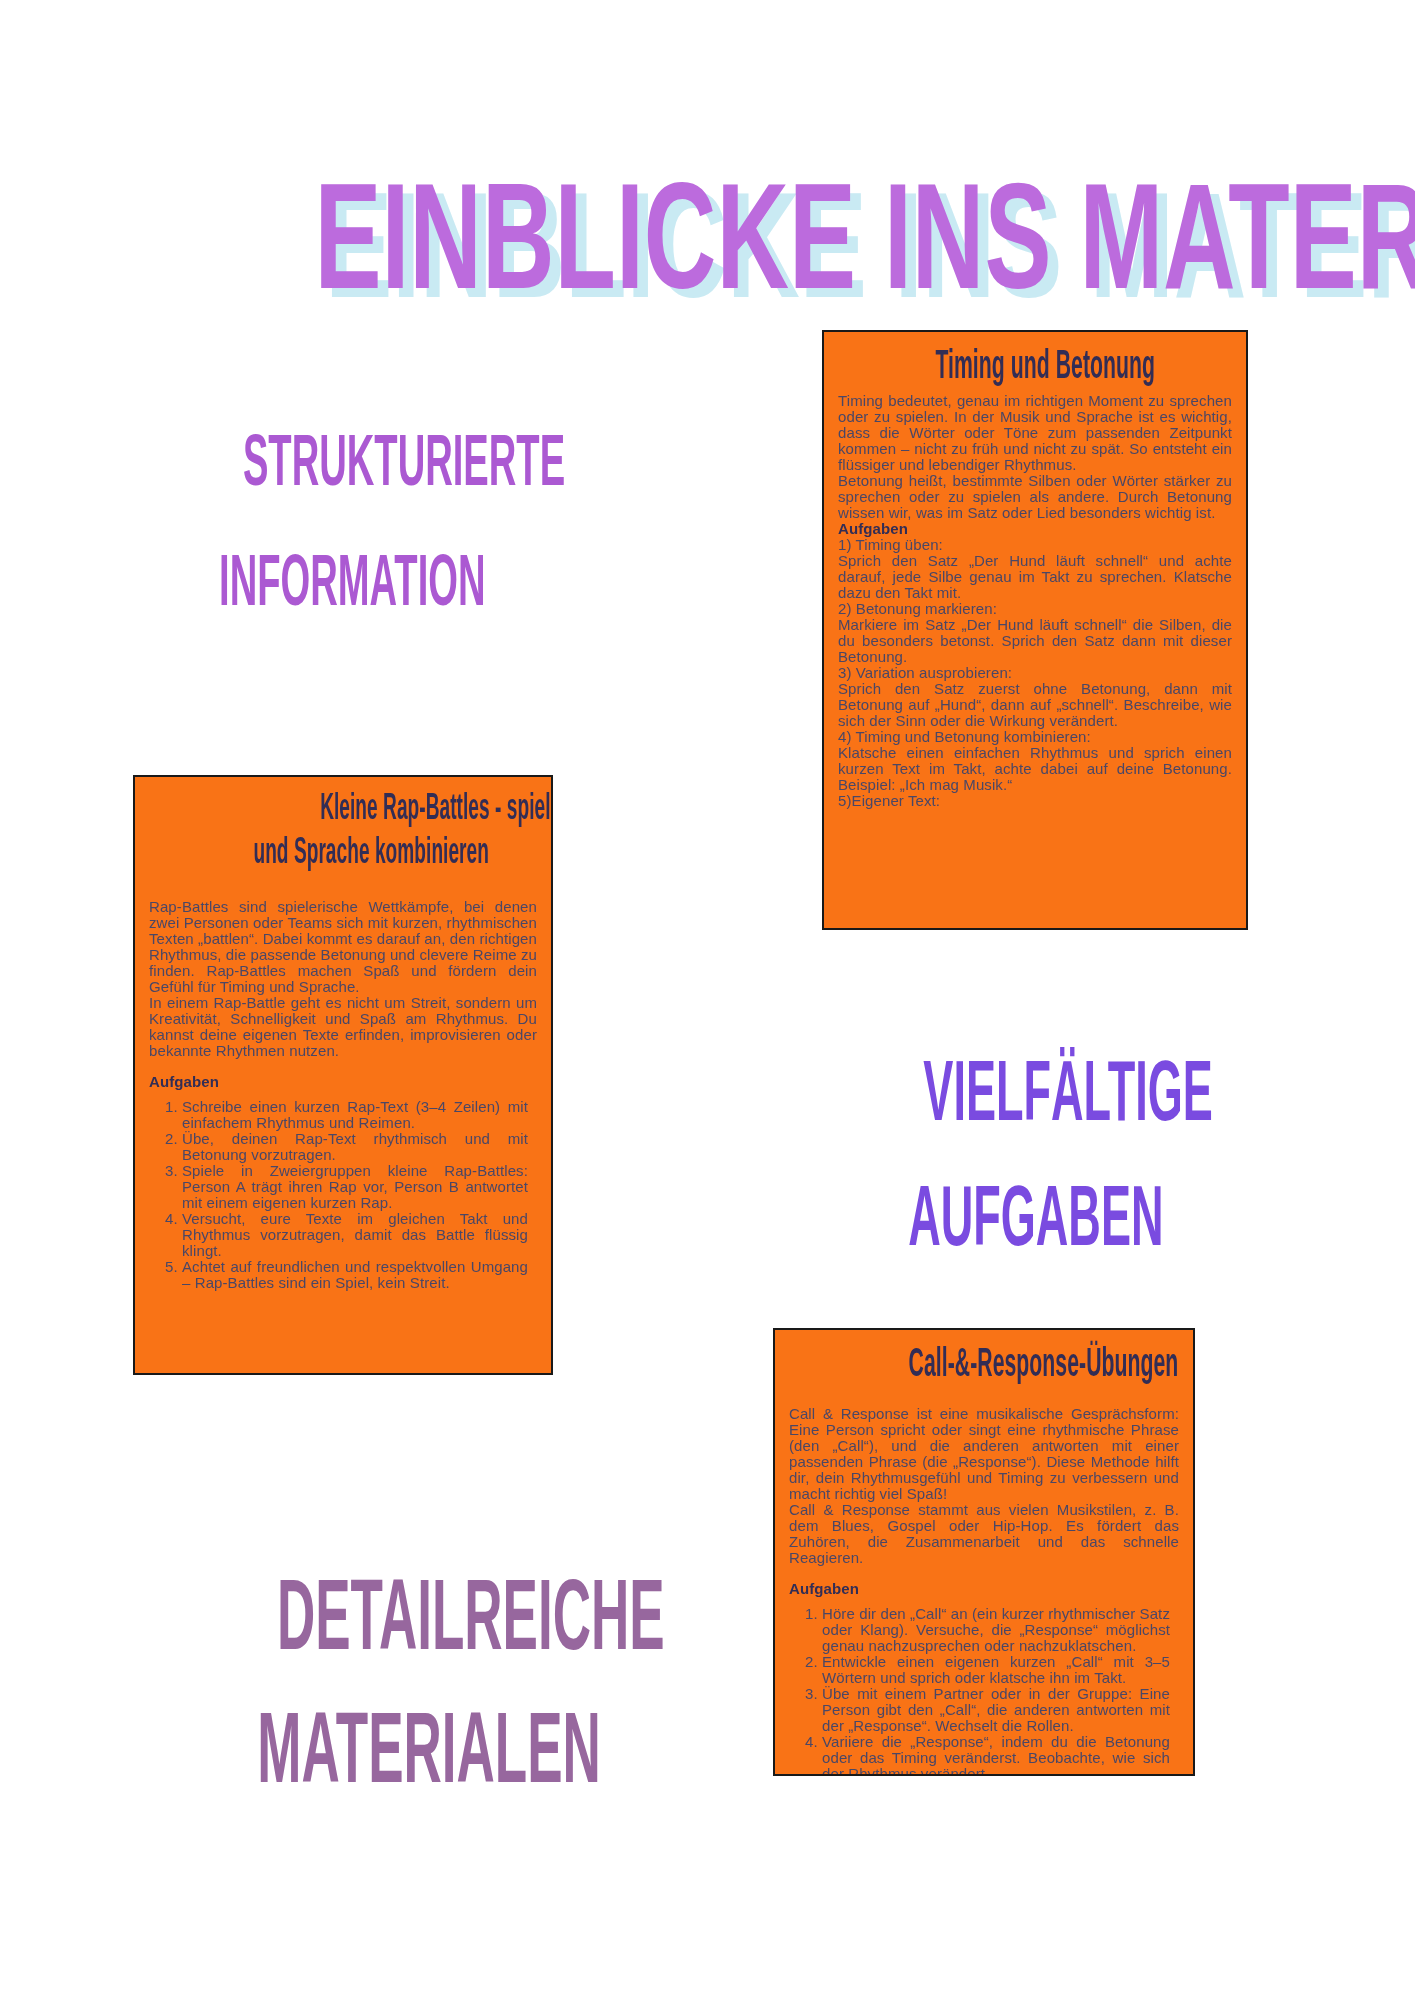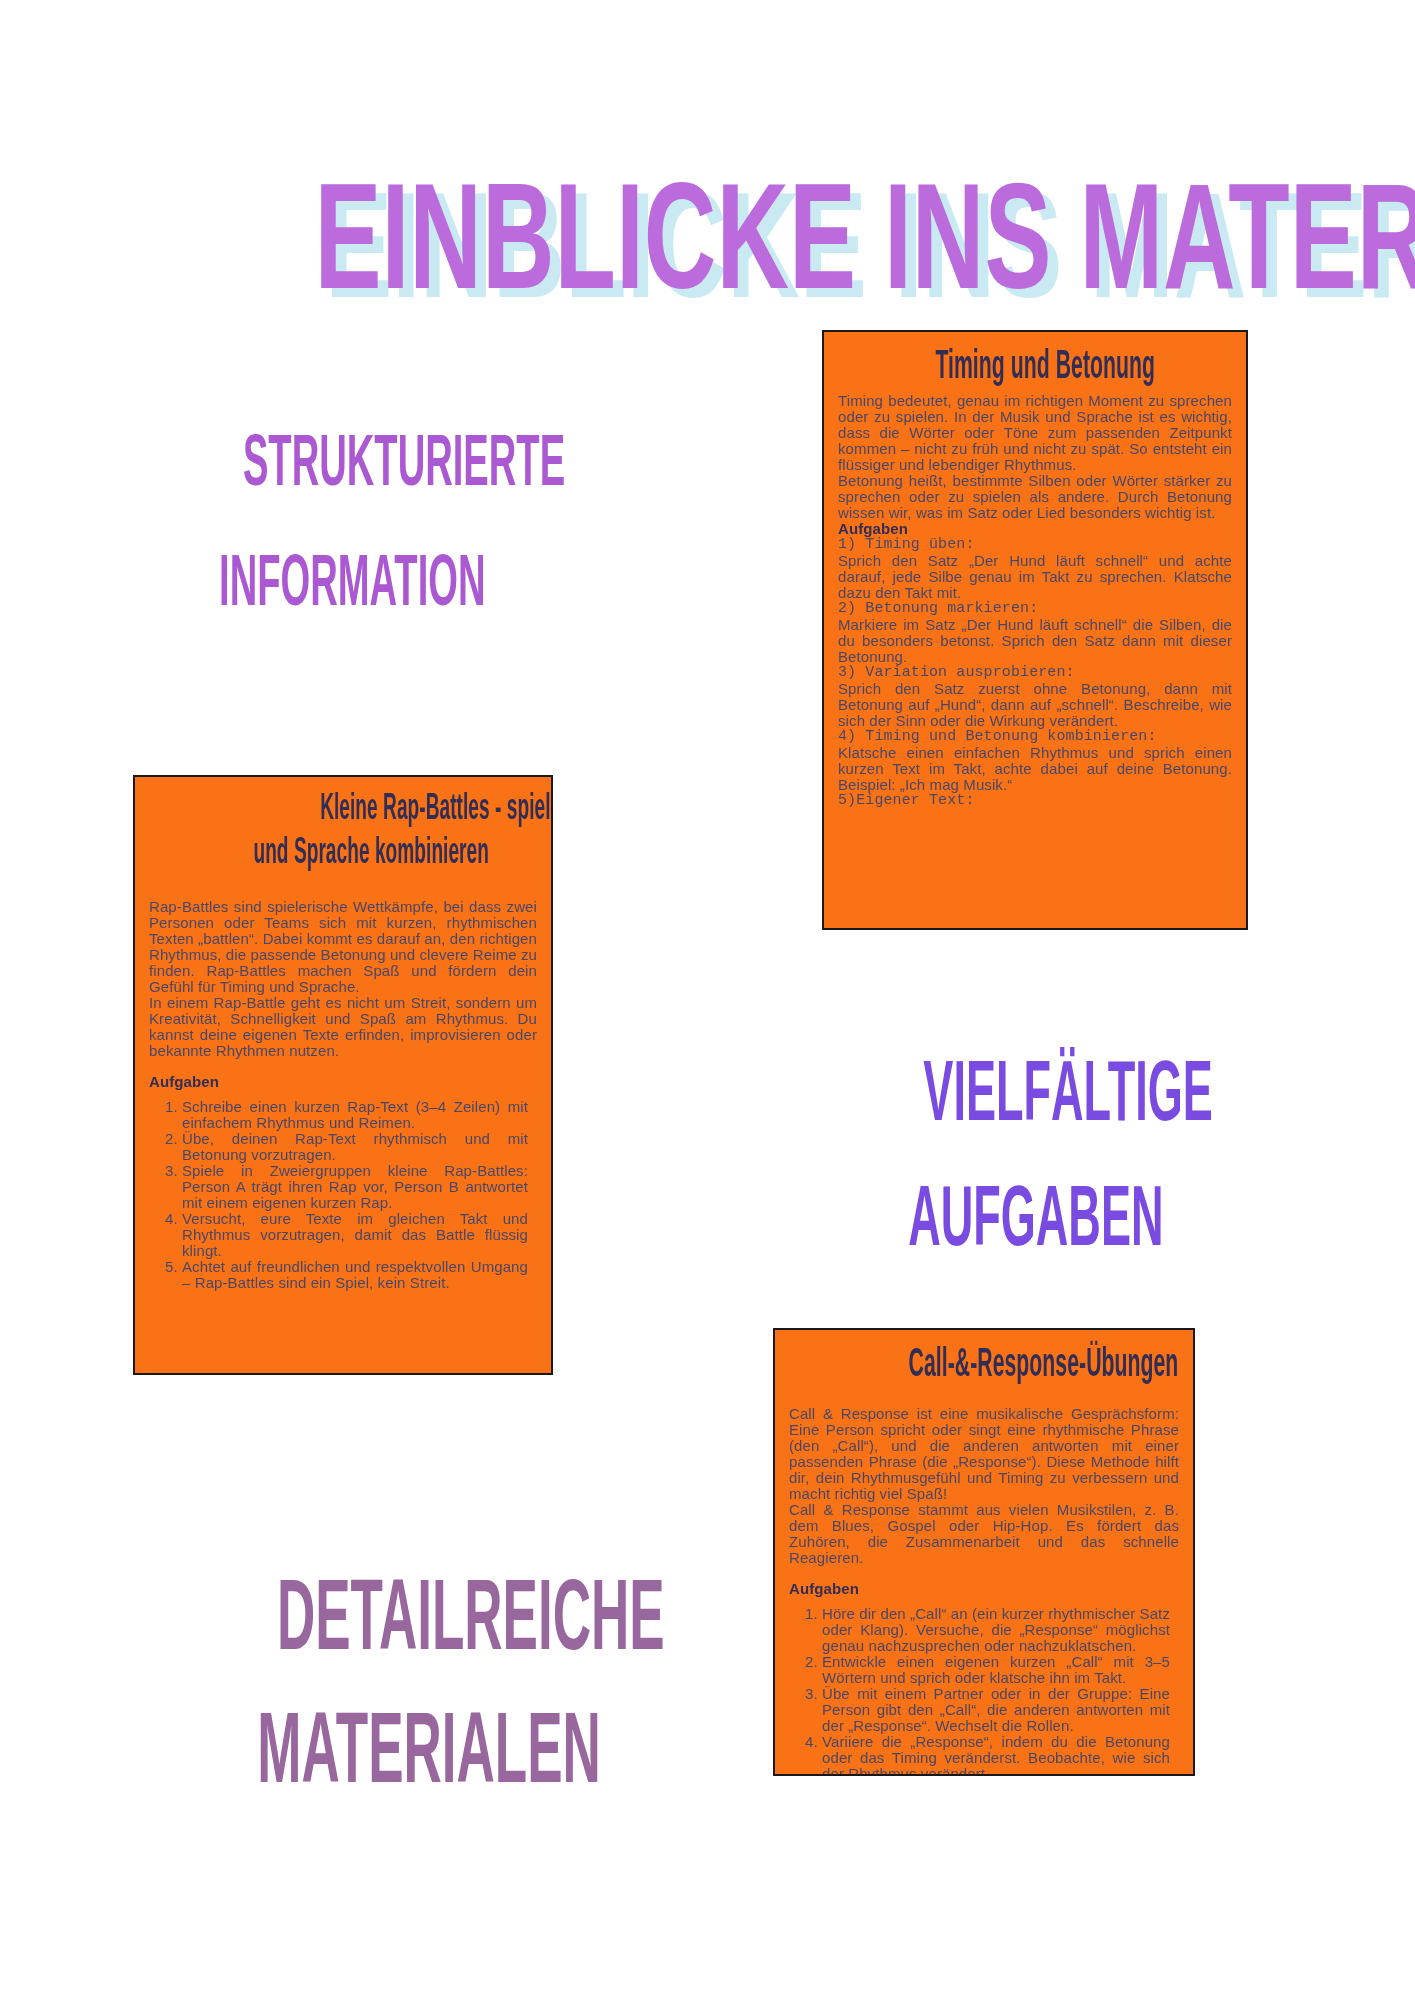--- a/index.html
+++ b/index.html
@@ -55,21 +55,21 @@
   }
   .card-title .cx { transform:scaleX(0.53); }
   .card-timing .card-title { font-size:40px; line-height:48px; margin-bottom:5px; }
   .card-rap    .card-title { font-size:36px; line-height:44px; margin-bottom:26px; }
   .card-call   .card-title { font-size:40px; line-height:48px; margin-bottom:20px; }
 
   .card p { margin:0; text-align:justify; }
   .tasks-label { font-weight:700; color:var(--card_heading,#322d55); }
   .card-rap .tasks-label, .card-call .tasks-label { margin-top:15px; }
 
-  .task-head { text-align:left;font-family:Liberation Mono, monospace; }
+  .task-head { text-align:left; }
   .task-body { margin:0; text-align:justify; }
 
   ol.tasks { margin:9px; padding:0 0 0 24px; list-style:decimal; }
   ol.tasks li { text-align:justify; }
 </style>
 </head>
 <body>
 
 <div class="page">
 
@@ -104,21 +104,21 @@
     <div class="task-head">4) Timing und Betonung kombinieren:</div>
     <p class="task-body">Klatsche einen einfachen Rhythmus und sprich einen kurzen Text im Takt, achte dabei auf deine Betonung. Beispiel: „Ich mag Musik.“</p>
     <div class="task-head">5)Eigener Text:</div>
   </div>
 
   <div class="card card-rap">
     <div class="card-title">
       <span class="cx">Kleine Rap-Battles - spielerisch Rhythmus</span><br>
       <span class="cx">und Sprache kombinieren</span>
     </div>
-    <p>Rap-Battles sind spielerische Wettkämpfe, bei dass zwei Personen oder Teams sich mit kurzen, rhythmischen Texten „battlen“. Dabei kommt es darauf an, den richtigen Rhythmus, die passende Betonung und clevere Reime zu finden. Rap-Battles machen Spaß und fördern dein Gefühl für Timing und Sprache.</p>
+    <p>Rap-Battles sind spielerische Wettkämpfe, bei denen zwei Personen oder Teams sich mit kurzen, rhythmischen Texten „battlen“. Dabei kommt es darauf an, den richtigen Rhythmus, die passende Betonung und clevere Reime zu finden. Rap-Battles machen Spaß und fördern dein Gefühl für Timing und Sprache.</p>
     <p>In einem Rap-Battle geht es nicht um Streit, sondern um Kreativität, Schnelligkeit und Spaß am Rhythmus. Du kannst deine eigenen Texte erfinden, improvisieren oder bekannte Rhythmen nutzen.</p>
     <div class="tasks-label">Aufgaben</div>
     <ol class="tasks">
       <li>Schreibe einen kurzen Rap-Text (3–4 Zeilen) mit einfachem Rhythmus und Reimen.</li>
       <li>Übe, deinen Rap-Text rhythmisch und mit Betonung vorzutragen.</li>
       <li>Spiele in Zweiergruppen kleine Rap-Battles: Person A trägt ihren Rap vor, Person B antwortet mit einem eigenen kurzen Rap.</li>
       <li>Versucht, eure Texte im gleichen Takt und Rhythmus vorzutragen, damit das Battle flüssig klingt.</li>
       <li>Achtet auf freundlichen und respektvollen Umgang – Rap-Battles sind ein Spiel, kein Streit.</li>
     </ol>
   </div>

